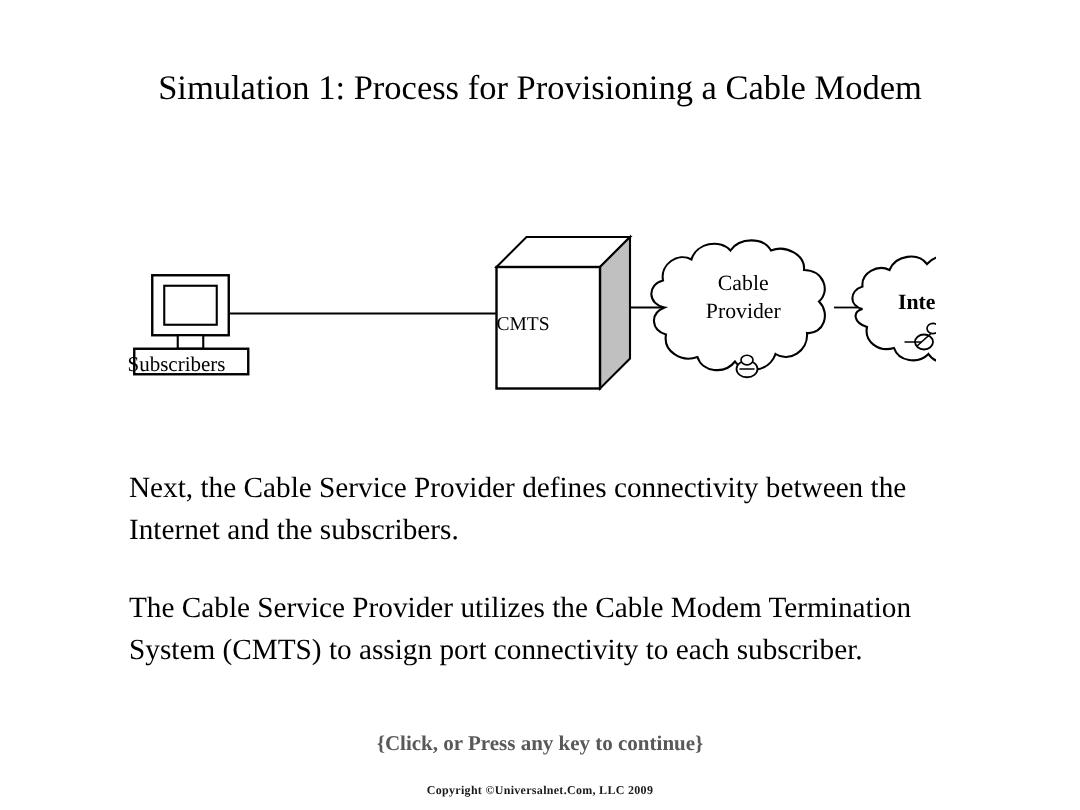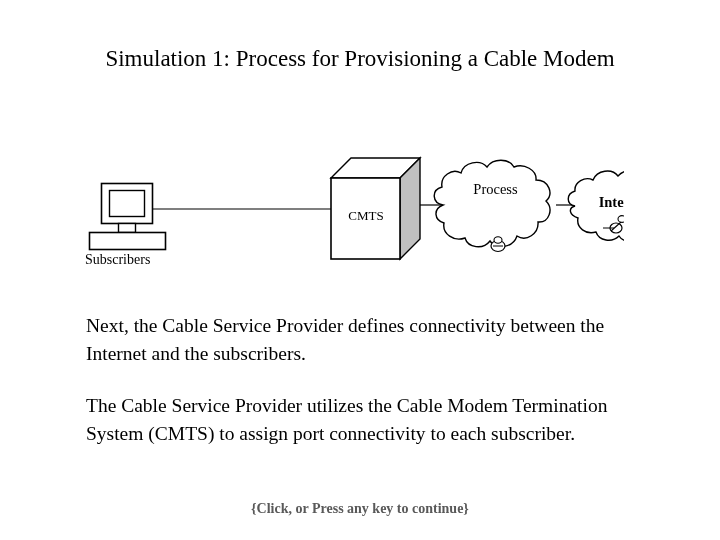--- a/index.html
+++ b/index.html
@@ -26,32 +26,32 @@
     text-align: center;
     font-size: 23px;
     line-height: 30px;
     color: #000;
     white-space: nowrap;
   }
 
   .subscribers-label {
     position: absolute;
     left: 85px;
-    top: 252px;
+    top: 236px;
     font-size: 14px;
     line-height: 16px;
     white-space: nowrap;
   }
 
   .cmts-label {
     position: absolute;
     left: 331px;
     top: 208px;
     width: 70px;
-    text-align: center;
+    text-align: left;
     font-size: 13px;
     line-height: 15px;
     white-space: nowrap;
   }
 
   .cloud-label {
     position: absolute;
     text-align: center;
     font-size: 14.5px;
     line-height: 19px;
@@ -86,21 +86,20 @@
   #click-prompt {
     position: absolute;
     left: 0;
     top: 489px;
     width: 720px;
     text-align: center;
     font-size: 14px;
     font-weight: bold;
     color: #595959;
     white-space: nowrap;
-    margin-top: 12px;
   }
   #copyright {
     position: absolute;
     left: 0;
     top: 522px;
     width: 720px;
     text-align: center;
     font-size: 8px;
     font-weight: bold;
     color: #1a1a1a;
@@ -190,26 +189,28 @@
         </g>
       </g>
 
     </svg>
 
     <div class="subscribers-label">Subscribers</div>
 
     <div class="cmts-label">CMTS</div>
 
     <div class="cloud-label" id="csp-label">
-      <div>Process</div>
+      <div>Cable</div>
+      <div>Provider</div>
     </div>
 
     <div class="cloud-label" id="internet-label">Internet</div>
   </div>
 
   <div class="body-para" id="para-1">Next, the Cable Service Provider defines connectivity between the Internet and the subscribers.</div>
 
   <div class="body-para" id="para-2">The Cable Service Provider utilizes the Cable Modem Termination System (CMTS) to assign port connectivity to each subscriber.</div>
 
   <div id="click-prompt">{Click, or Press any key to continue}</div>
 
+  <div id="copyright">Copyright ©Universalnet.Com, LLC 2009</div>
 
 </div>
 
 </body></html>

